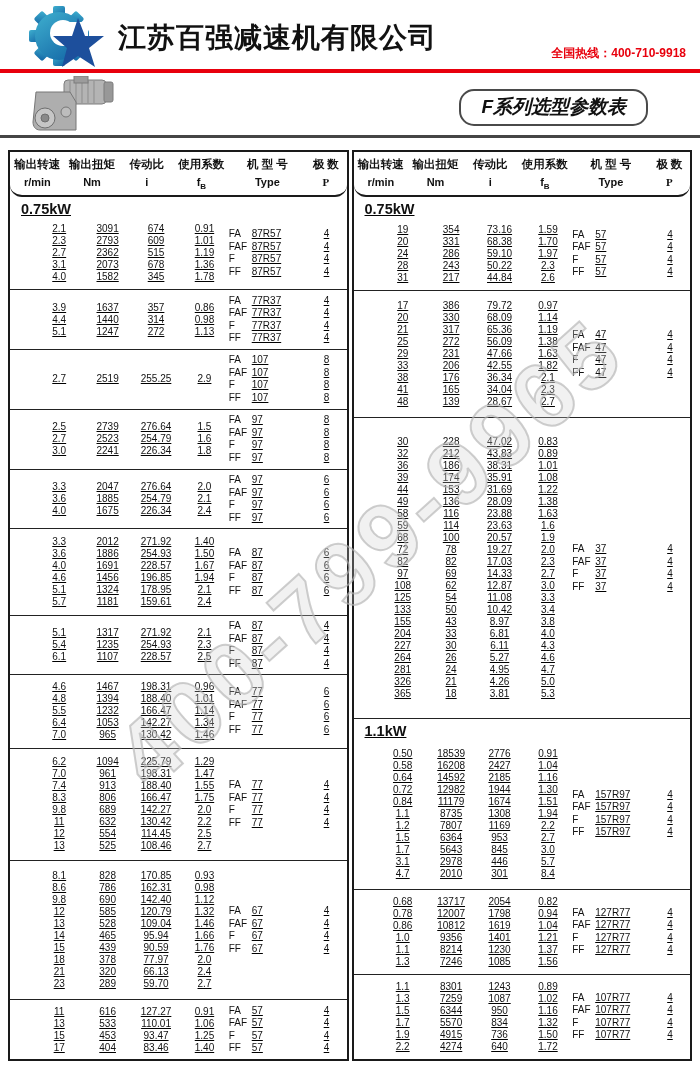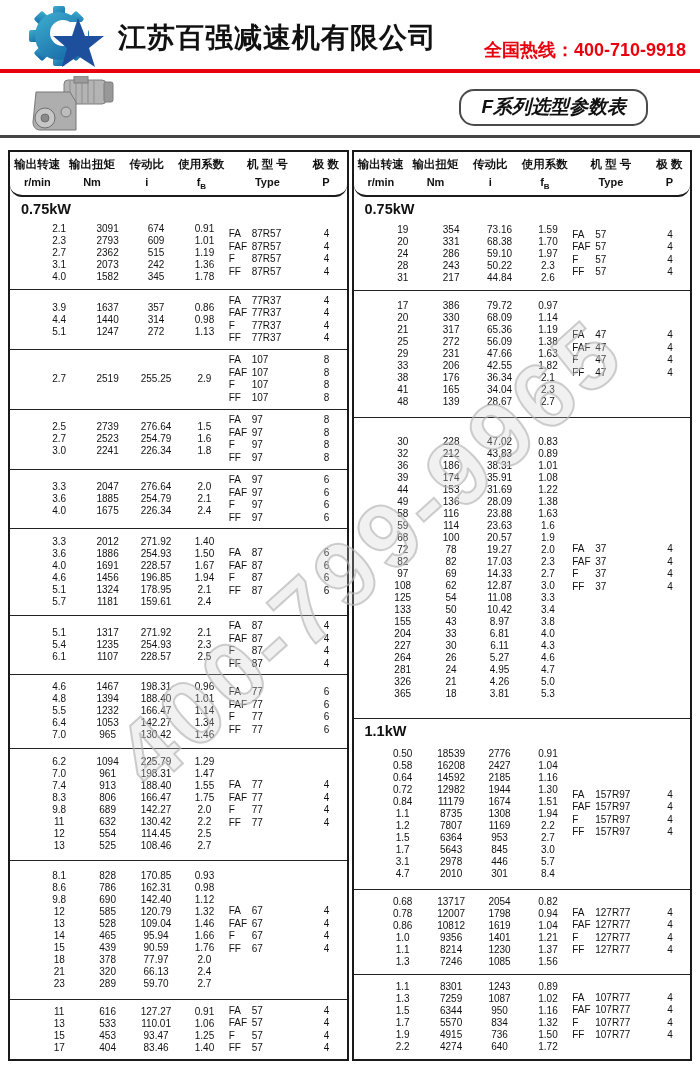--- a/index.html
+++ b/index.html
@@ -3,40 +3,40 @@
 <meta charset="utf-8">
 <style>
   * { margin:0; padding:0; box-sizing:border-box; }
   body { background:#e9e9e9; font-family:"Liberation Sans", sans-serif; }
   .page { position:relative; width:700px; height:1068px; background:#fff; margin:0 auto; overflow:hidden; }
 
   
   .hdr { display:flex; align-items:flex-start; height:66px; padding:6px 14px 0 26px; }
   .brand { display:flex; align-items:center; gap:10px; }
   .company { font-size:28px; font-weight:bold; color:#111; letter-spacing:1px; white-space:nowrap; }
-  .hotline { margin-left:auto; align-self:flex-end; padding-bottom:4px; font-size:18px; font-weight:bold; color:#e8000d; white-space:nowrap; }
+  .hotline { margin-left:auto; align-self:flex-end; padding-bottom:4px; font-size:12px; font-weight:bold; color:#e8000d; white-space:nowrap; }
   .red-rule { height:4px; background:#e8000d; margin-top:3px; }
 
   .subhdr { position:relative; height:62px; }
   .photo { position:absolute; left:30px; top:3px; }
   .badge { position:absolute; right:52px; top:16px; border:2px solid #4a4a4a; border-radius:15px; padding:3px 20px 4px; font-size:19px; font-weight:bold; font-style:italic; color:#111; background:#fff; }
   .dark-rule { height:3px; background:#454545; }
 
   
   .tables { position:relative; z-index:1; display:flex; gap:3px; padding:12px 8px 6px; height:929px; }
   .ptable { flex:1; border:2px solid #1a1a1a; display:flex; flex-direction:column; background:transparent; }
   .thead { display:flex; border-bottom:2px solid #1a1a1a; padding:5px 0 4px;border-radius:12px; }
   .th { text-align:center; }
   .th .cn { font-size:11.5px; font-weight:bold; color:#111; white-space:nowrap; }
   .th .unit { font-size:11px; font-weight:bold; margin-top:4px; color:#111; }
   .th .unit sub { font-size:8px; }
   .th.c0,.th.c1,.th.c2,.th.c3 { width:16.25%; }
-  .th.c4 { width:23%; } .th.c5 { width:11.75%; }
+  .th.c4 { width:23%; } .th.c5 { width:11.75%;font-family:Liberation Serif, serif; }
 
-  .tbody { flex:1; display:flex; flex-direction:column; overflow:hidden; }
+  .tbody { flex:1; display:flex; flex-direction:column; overflow:hidden;text-decoration:underline; }
   .section { display:flex; flex-direction:column; }
   .section + .section { border-top:1.5px solid #222; }
   .power { font-size:14.5px; font-weight:bold; color:#111; padding:4px 0 0 11px; }
   .group { display:flex; align-items:center; padding:3px 0; }
   .group + .group { border-top:1.5px solid #222; }
   .nums { width:65%;padding-left:25px; }
   .num-row { display:flex; line-height:12px; }
   .num-cell { width:25%; text-align:center; font-size:10px; color:#111; }
   .types { width:35%; }
   .type-row { display:flex; line-height:12.5px; }
@@ -155,21 +155,21 @@
                 </div>
                 <div class="num-row">
                   <div class="num-cell">2.7</div>
                   <div class="num-cell">2362</div>
                   <div class="num-cell">515</div>
                   <div class="num-cell">1.19</div>
                 </div>
                 <div class="num-row">
                   <div class="num-cell">3.1</div>
                   <div class="num-cell">2073</div>
-                  <div class="num-cell">242</div>
+                  <div class="num-cell">678</div>
                   <div class="num-cell">1.36</div>
                 </div>
                 <div class="num-row">
                   <div class="num-cell">4.0</div>
                   <div class="num-cell">1582</div>
                   <div class="num-cell">345</div>
                   <div class="num-cell">1.78</div>
                 </div>
               </div>
               <div class="types">

